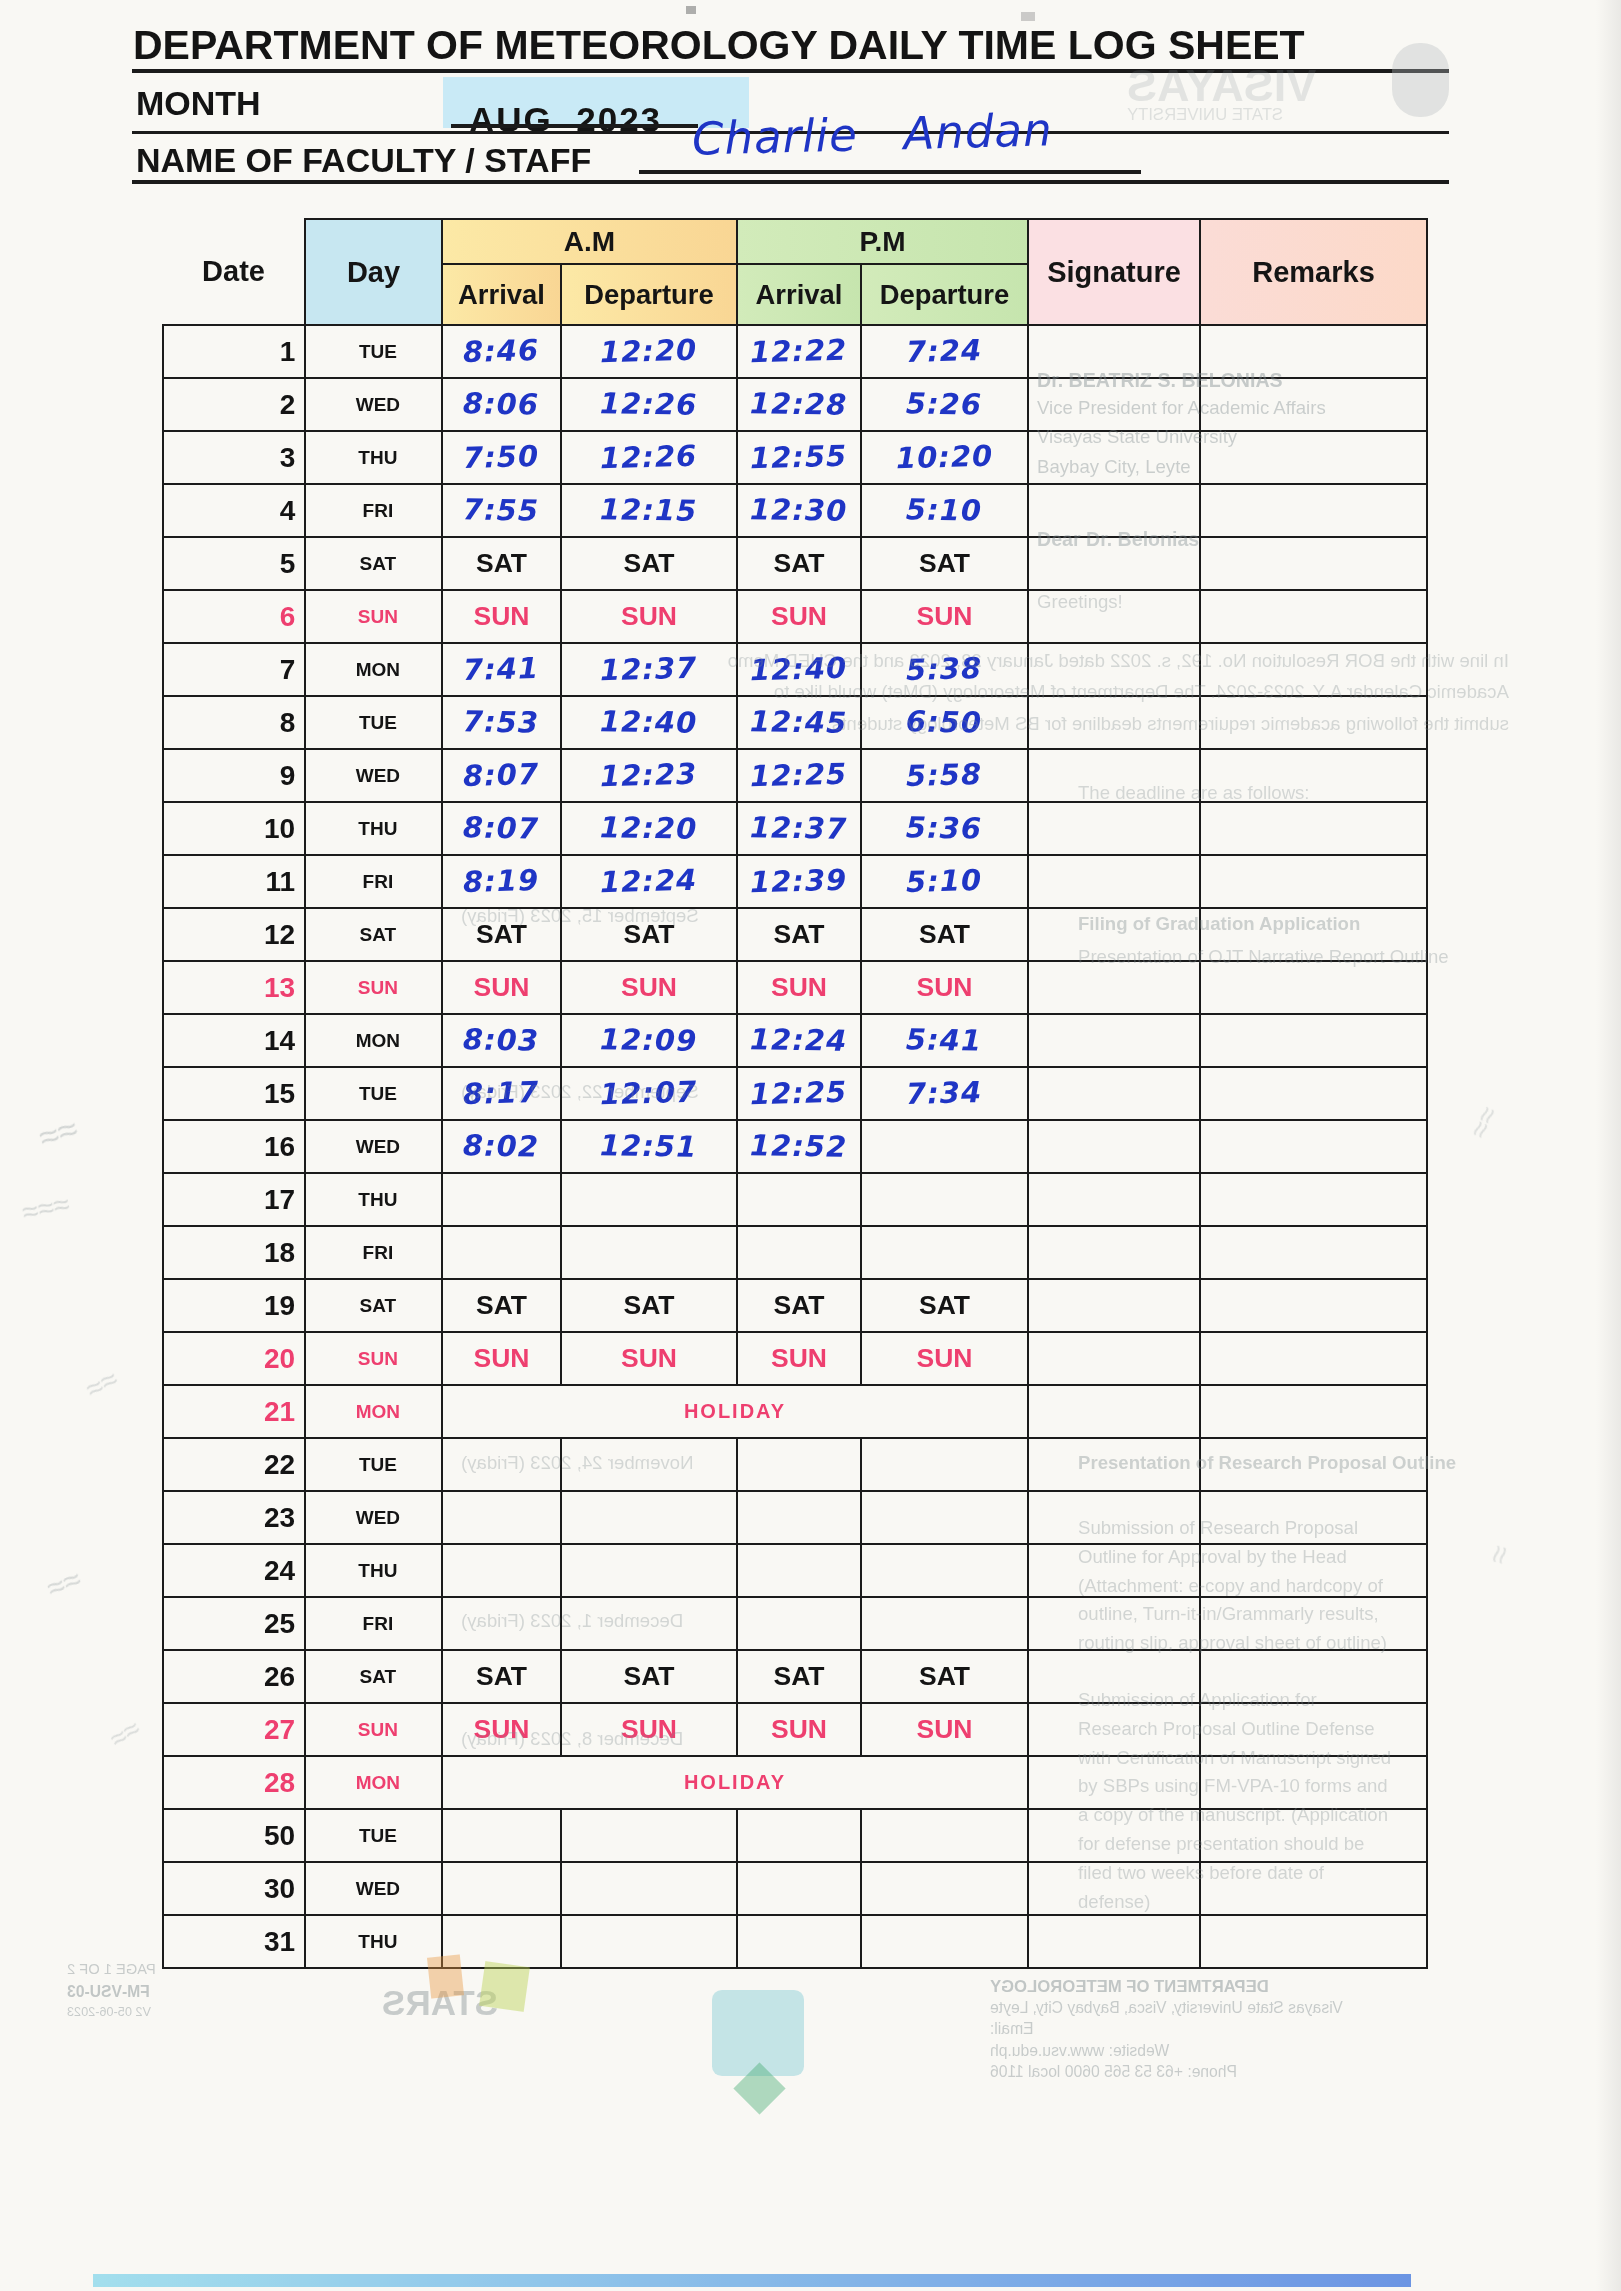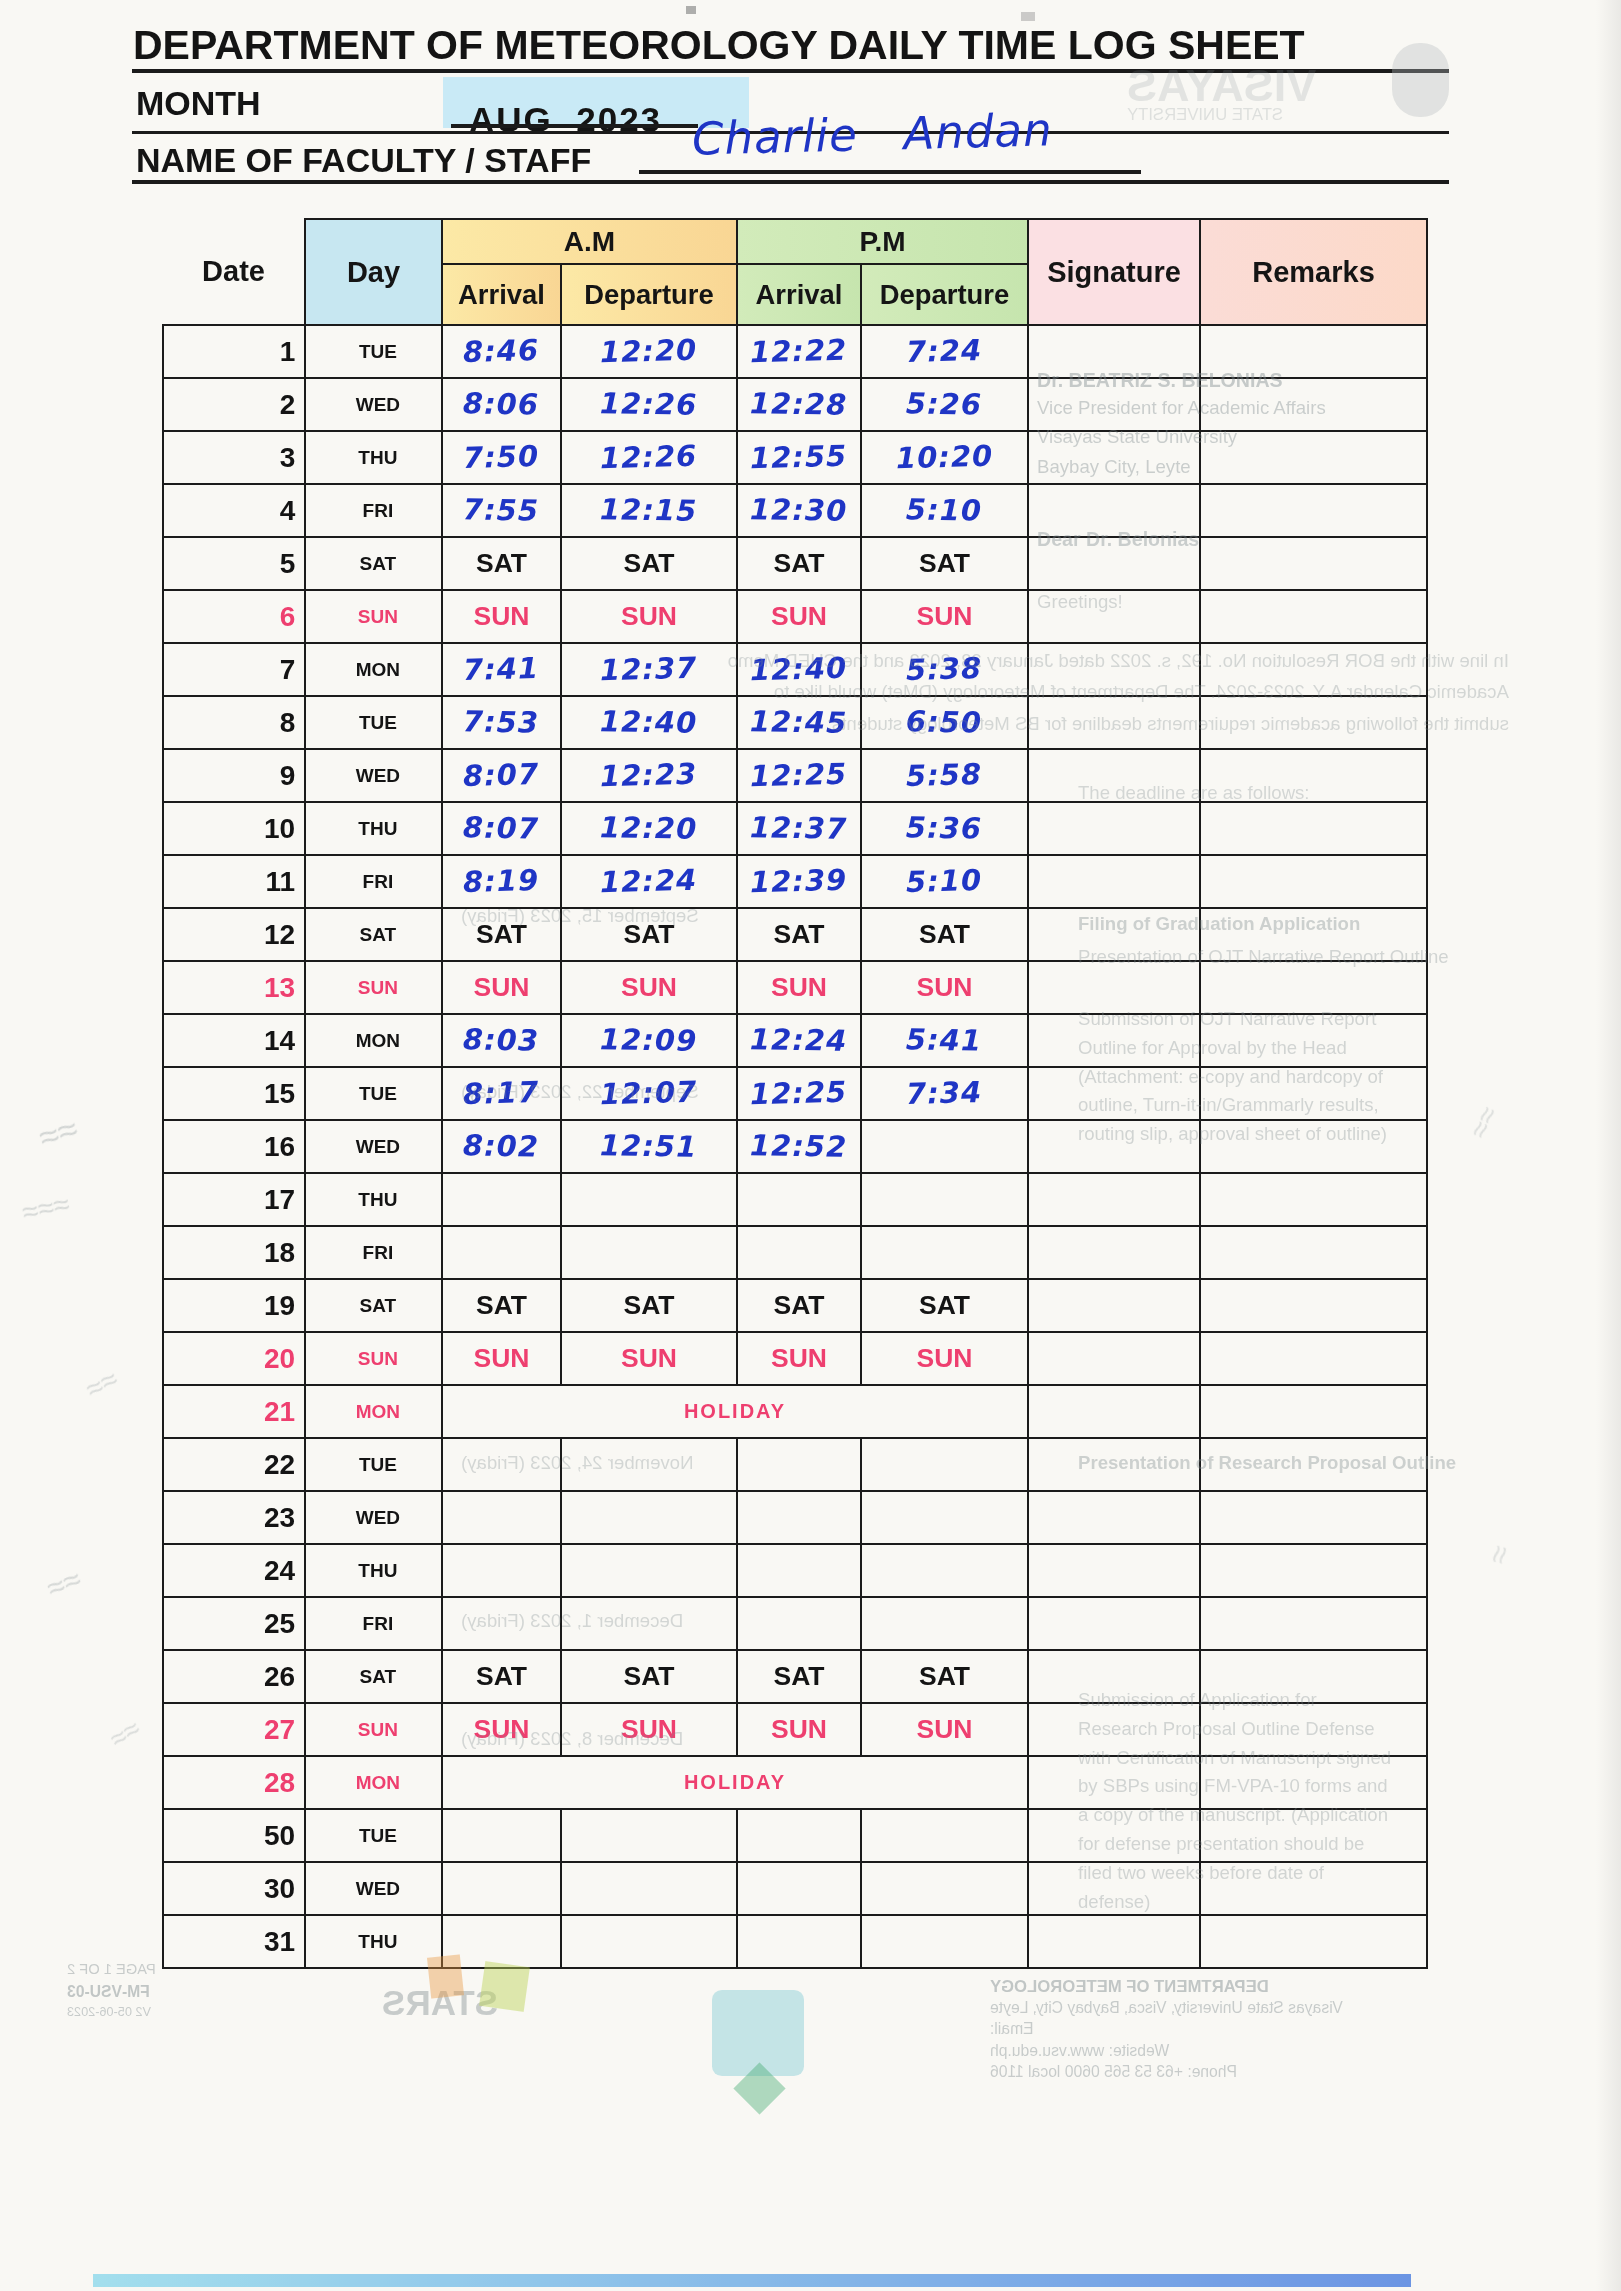--- a/index.html
+++ b/index.html
@@ -445,24 +445,24 @@
     <div class="ghost" style="left: 1037px; top: 453px; font-size: 18.6px; opacity: 0.38;">Baybay City, Leyte</div>
     <div class="ghost" style="left: 1037px; top: 524px; font-size: 19.6px; opacity: 0.38; font-weight: bold;">Dear Dr. Belonias</div>
     <div class="ghost" style="left: 1037px; top: 588px; font-size: 18.6px; opacity: 0.32;">Greetings!</div>
     <div class="ghost" style="left: 235px; top: 647px; width: 1274px; font-size: 18.6px; opacity: 0.3; transform: scaleX(-1);">In line with the BOR Resolution No. 192, s. 2022 dated January 23, 2023 and the CHED Memo</div>
     <div class="ghost" style="left: 235px; top: 678px; width: 1274px; font-size: 18.6px; opacity: 0.3; transform: scaleX(-1);">Academic Calendar A.Y. 2023-2024. The Department of Meteorology (DMet) would like to</div>
     <div class="ghost" style="left: 235px; top: 710px; width: 1274px; font-size: 18.6px; opacity: 0.3; transform: scaleX(-1);">submit the following academic requirements deadline for BS Meteorology students:</div>
     <div class="ghost" style="left: 1078px; top: 779px; font-size: 18.6px; opacity: 0.3;">The deadline are as follows:</div>
     <div class="ghost" style="left: 461px; top: 902px; font-size: 18.6px; opacity: 0.3; transform: scaleX(-1);">September 15, 2023 (Friday)</div>
     <div class="ghost" style="left: 1078px; top: 910px; font-size: 18.6px; opacity: 0.36; font-weight: bold;">Filing of Graduation Application</div>
     <div class="ghost" style="left: 1078px; top: 943px; font-size: 18.6px; opacity: 0.32;">Presentation of OJT Narrative Report Outline</div>
-    <div class="ghost" style="left: 1078px; top: 1005px; width: 323px; font-size: 18.6px; opacity: 0.32;">Submission of OJT Narrative Report Outline for Approval by the Head (Attachment: e-copy and hardcopy of outline, Turn-it-in/Grammarly results, routing slip, approval sheet of outline)</div>
     <div class="ghost" style="left: 461px; top: 1078px; font-size: 18.6px; opacity: 0.3; transform: scaleX(-1);">September 22, 2023 (Friday)</div>
     <div class="ghost" style="left: 1078px; top: 1449px; font-size: 18.6px; opacity: 0.36; font-weight: bold;">Presentation of Research Proposal Outline</div>
     <div class="ghost" style="left: 461px; top: 1449px; font-size: 18.6px; opacity: 0.3; transform: scaleX(-1);">November 24, 2023 (Friday)</div>
+    <div class="ghost" style="left: 1078px; top: 1514px; width: 323px; font-size: 18.6px; opacity: 0.32;">Submission of Research Proposal Outline for Approval by the Head (Attachment: e-copy and hardcopy of outline, Turn-it-in/Grammarly results, routing slip, approval sheet of outline)</div>
     <div class="ghost" style="left: 461px; top: 1607px; font-size: 18.6px; opacity: 0.3; transform: scaleX(-1);">December 1, 2023 (Friday)</div>
     <div class="ghost" style="left: 1078px; top: 1686px; width: 323px; font-size: 18.6px; opacity: 0.32;">Submission of Application for Research Proposal Outline Defense with Certification of Manuscript signed by SBPs using FM-VPA-10 forms and a copy of the manuscript. (Application for defense presentation should be filed two weeks before date of defense)</div>
     <div class="ghost" style="left: 461px; top: 1725px; font-size: 18.6px; opacity: 0.3; transform: scaleX(-1);">December 8, 2023 (Friday)</div>
     <div class="ghost" style="left: 990px; top: 1974px; font-size: 16.7px; opacity: 0.45; font-weight: bold; transform: scaleX(-1);">DEPARTMENT OF METEOROLOGY</div>
     <div class="ghost" style="left: 990px; top: 1996px; font-size: 15.7px; opacity: 0.4; transform: scaleX(-1);">Visayas State University, Visca, Baybay City, Leyte</div>
     <div class="ghost" style="left: 990px; top: 2017px; font-size: 15.7px; opacity: 0.4; transform: scaleX(-1);">Email:</div>
     <div class="ghost" style="left: 990px; top: 2039px; font-size: 15.7px; opacity: 0.4; transform: scaleX(-1);">Website: www.vsu.edu.ph</div>
     <div class="ghost" style="left: 990px; top: 2060px; font-size: 15.7px; opacity: 0.4; transform: scaleX(-1);">Phone: +63 53 565 0600 local 1106</div>
     <div class="ghost" style="left: 382px; top: 1976px; font-size: 35px; opacity: 0.4; font-weight: bold; transform: scaleX(-1);">STARS</div>
     <div class="ghost" style="left: 67px; top: 1958px; font-size: 14.7px; opacity: 0.4; transform: scaleX(-1);">PAGE 1 OF 2</div>

